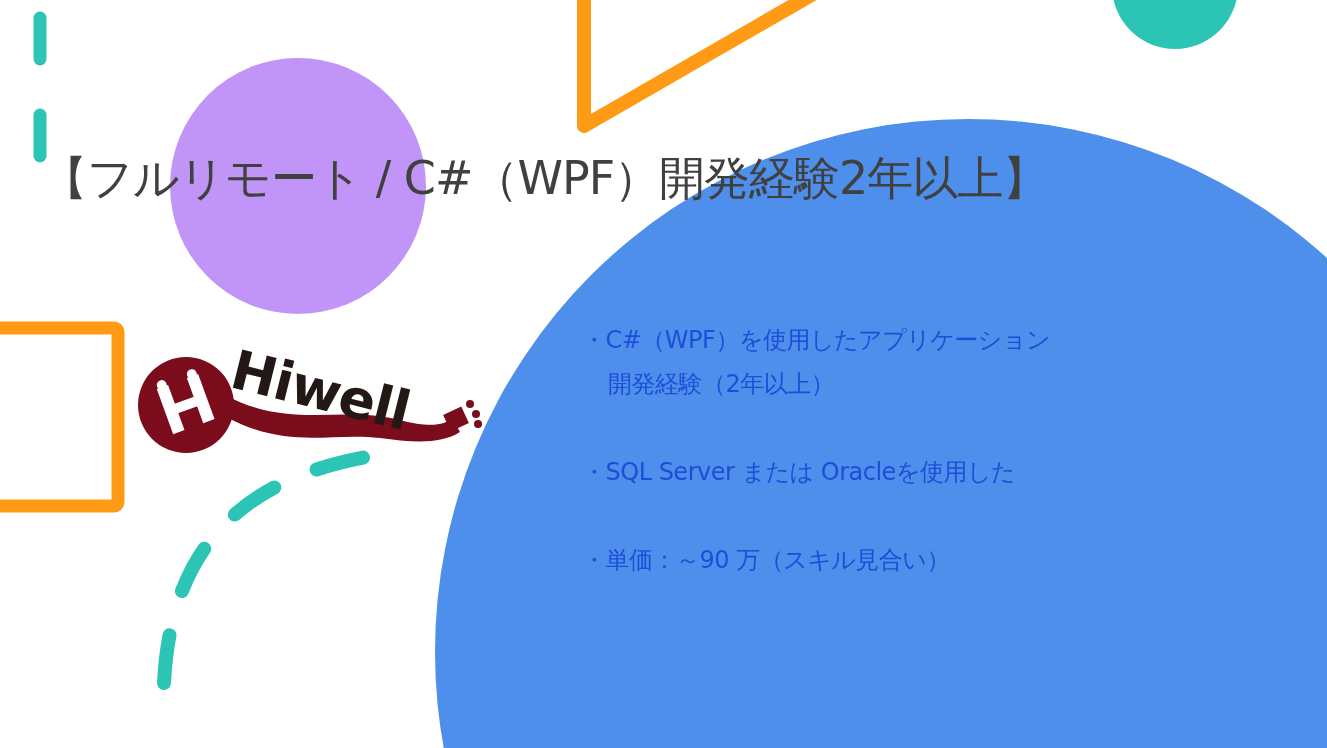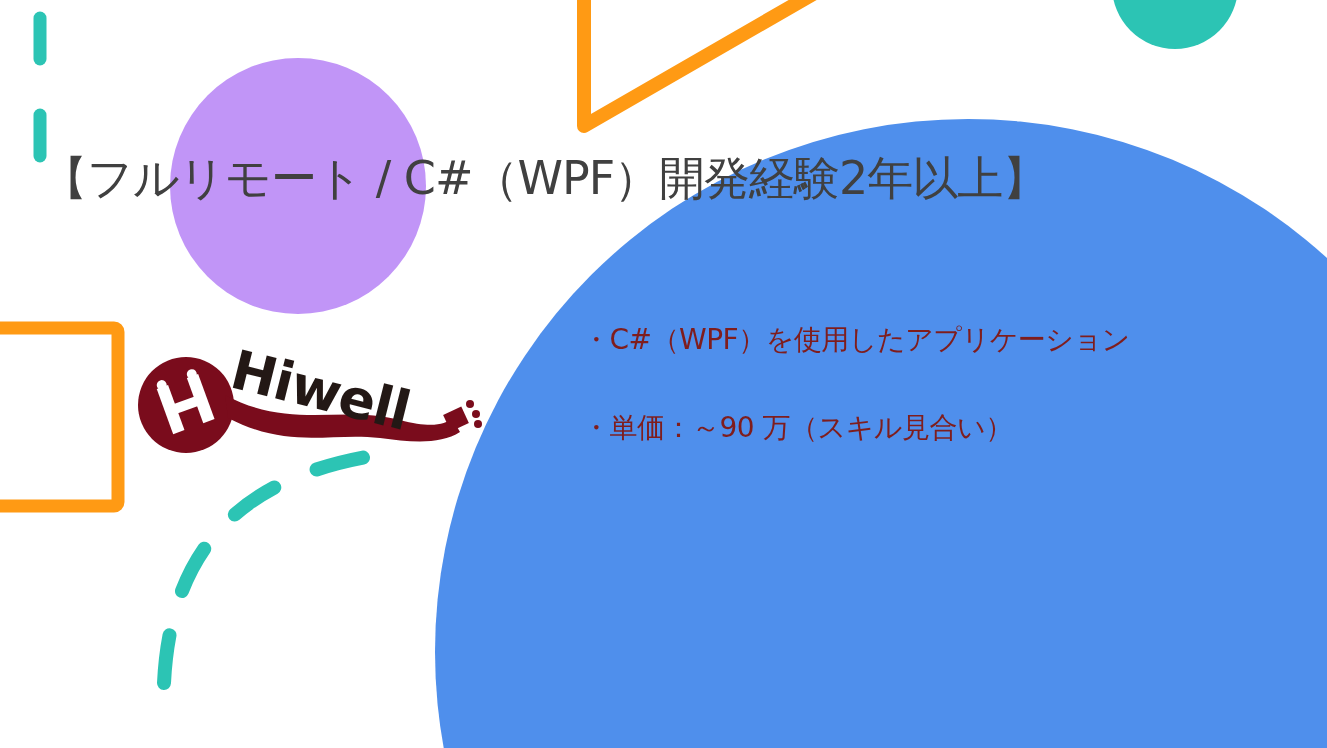--- a/index.html
+++ b/index.html
@@ -9,21 +9,21 @@
       font-family: "DejaVu Sans", "Liberation Sans", sans-serif;
     }
     .layer { position: absolute; left: 0; top: 0; }
     .title {
       position: absolute; left: 0; top: 148px; width: 1089px;
       text-align: center; font-size: 46px; color: #404040;
       letter-spacing: -1px; white-space: nowrap;
     }
     .bullets {
       position: absolute; left: 582px; top: 318px; width: 700px;
-      color: #7f1d1d; font-size: 28px; line-height: 44px;
+      color: #1d4ed8; font-size: 24px; line-height: 44px;
       letter-spacing: -0.5px;
     }
     .bullet { margin: 0 0 44px 0; }
     .bullet .line { display: block; white-space: nowrap; }
     .bullet .line.indent { padding-left: 26px; }
     .logo-text {
       position: absolute; left: 240px; top: 338px;
       font-family: "DejaVu Sans", sans-serif; font-weight: bold;
       font-size: 54px; color: #231815; transform: rotate(14deg);
       transform-origin: left top; letter-spacing: -1px;
@@ -70,19 +70,21 @@
   </g>
 </svg>
 
 <div class="logo-text">Hiwell</div>
 
 <div class="title">【フルリモート / C#（WPF）開発経験2年以上】</div>
 
 <div class="bullets">
   <div class="bullet">
     <span class="line">・C#（WPF）を使用したアプリケーション</span>
+    <span class="line indent">開発経験（2年以上）</span>
   </div>
   <div class="bullet">
+    <span class="line">・SQL Server または Oracleを使用した</span>
   </div>
   <div class="bullet">
     <span class="line">・単価：～90 万（スキル見合い）</span>
   </div>
 </div>
 
 </body></html>

